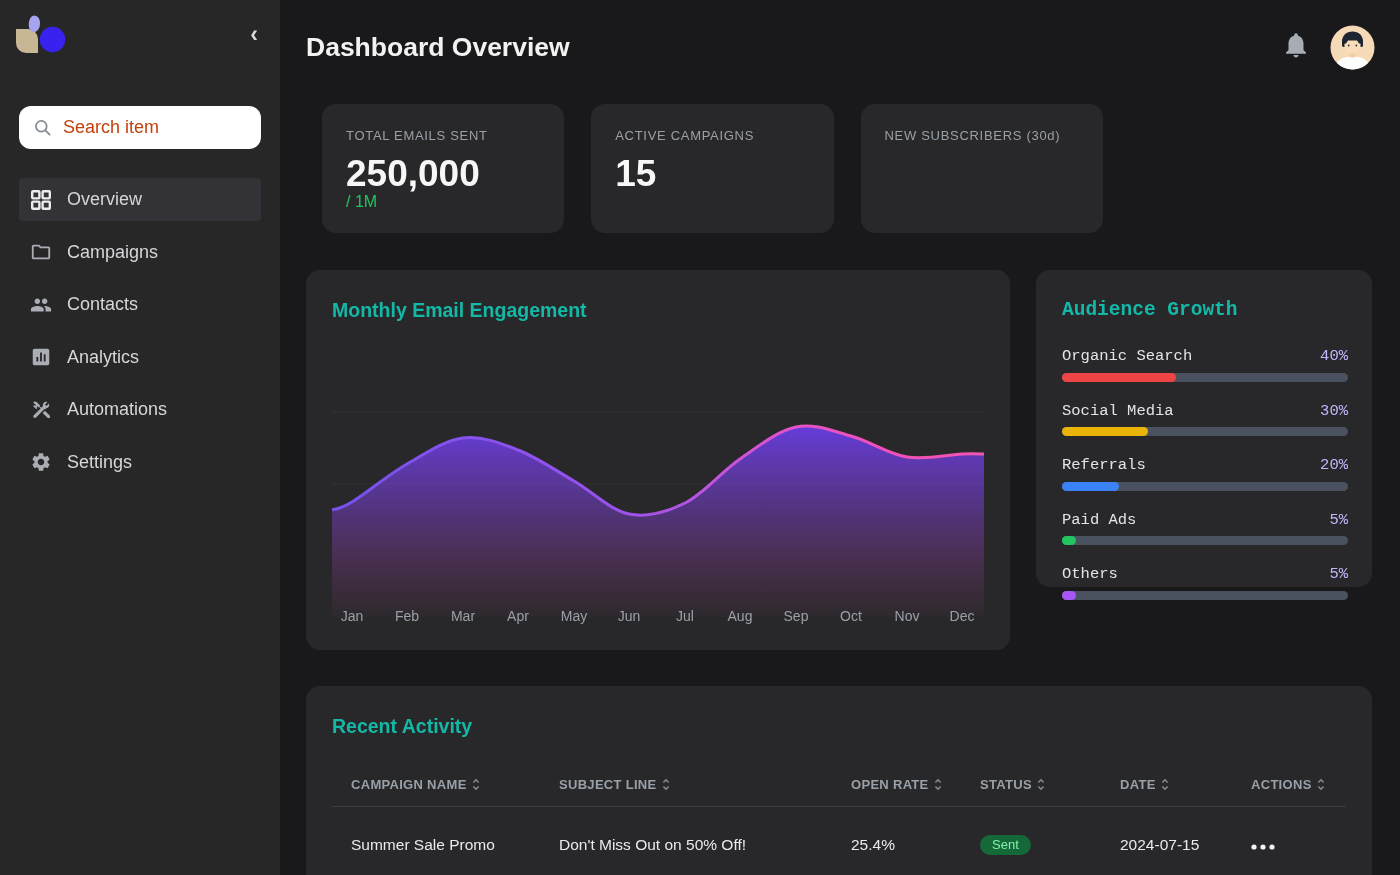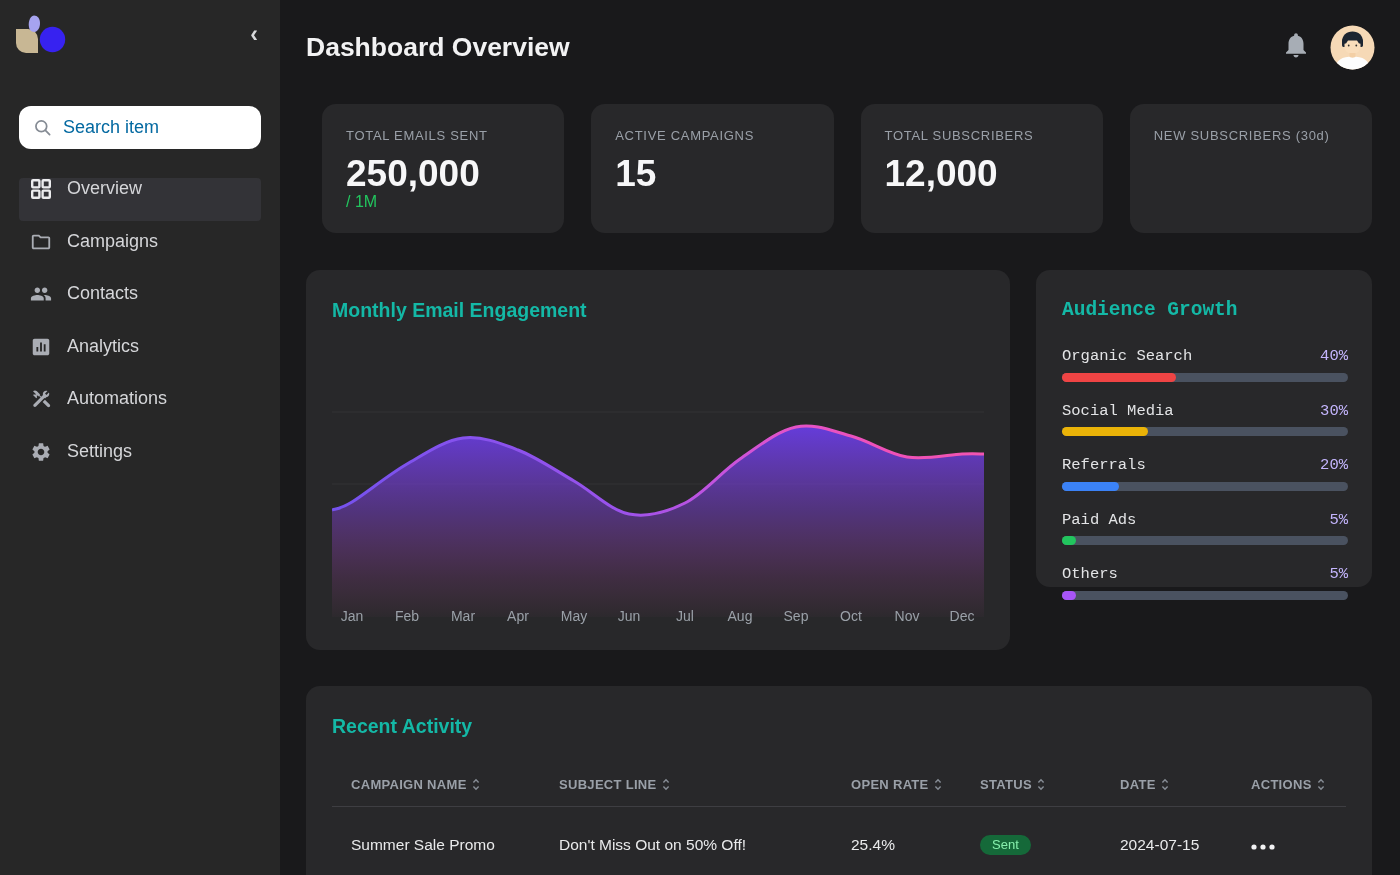--- a/index.html
+++ b/index.html
@@ -4,23 +4,23 @@
 <style>
   * { margin:0; padding:0; box-sizing:border-box; }
   html,body { width:1400px; height:875px; overflow:hidden; }
   body { background:#19191b; font-family:"Liberation Sans", sans-serif; display:flex; }
   
   .sidebar { width:280px; min-width:280px; background:#272727; height:875px; padding:0 19px; position:relative; }
   .logo { position:absolute; left:12px; top:8px; }
   .chevron { position:absolute; right:22px; top:21px; color:#d8d9db; font-size:23px; font-weight:bold; }
   .search { margin-top:106px; height:43px; background:#ffffff; border-radius:12px; display:flex; align-items:center; padding:0 14px; }
   .search svg { margin-right:11px; }
-  .search .ph { color:#0369a1; font-size:18px; }
+  .search .ph { color:#c2410c; font-size:18px; }
   .nav { margin-top:29px; }
-  .nav-item { height:43px; display:flex; border-radius:4px; padding:0 11px; margin-bottom:9.5px; color:#d5d6d9; font-size:18px; }
+  .nav-item { height:43px; display:flex; align-items:center; border-radius:4px; padding:0 11px; margin-bottom:9.5px; color:#d5d6d9; font-size:18px; }
   .nav-item.active { background:#333337; }
   .nav-item svg { margin-right:15px; }
   
   .main { flex:1; padding:0 28px 16px 26px; }
   .hdr { height:95px; display:flex; align-items:center; justify-content:space-between; }
   .hdr h1 { color:#f2f2f3; font-size:26.5px; }
   .hdr-right { display:flex; align-items:center; gap:18px; margin-right:-4px; position:relative; top:0px; }
   
   .stats { display:grid; grid-template-columns:repeat(4,1fr); gap:27px; margin-top:9px;margin-left:16px; }
   .stat { background:#28282a; border-radius:14px; height:129px; padding:25px 24px; }
@@ -135,24 +135,20 @@
     </div>
     <div class="stats">
       <div class="stat">
         <div class="lbl">TOTAL EMAILS SENT</div>
         <div class="val">250,000</div>
         <div class="sub">/ 1M</div>
       </div>
       <div class="stat">
         <div class="lbl">ACTIVE CAMPAIGNS</div>
         <div class="val">15</div>
-      </div>
-      <div class="stat">
-        <div class="lbl">TOTAL SUBSCRIBERS</div>
-        <div class="val">12,000</div>
       </div>
       <div class="stat">
         <div class="lbl">NEW SUBSCRIBERS (30d)</div>
       </div>
     </div>
     <div class="row2">
       <div class="card chart-card">
         <h2>Monthly Email Engagement</h2>
         <svg width="652" height="300" viewBox="0 0 652 300" style="margin-top:8px; display:block;">
           <defs>

